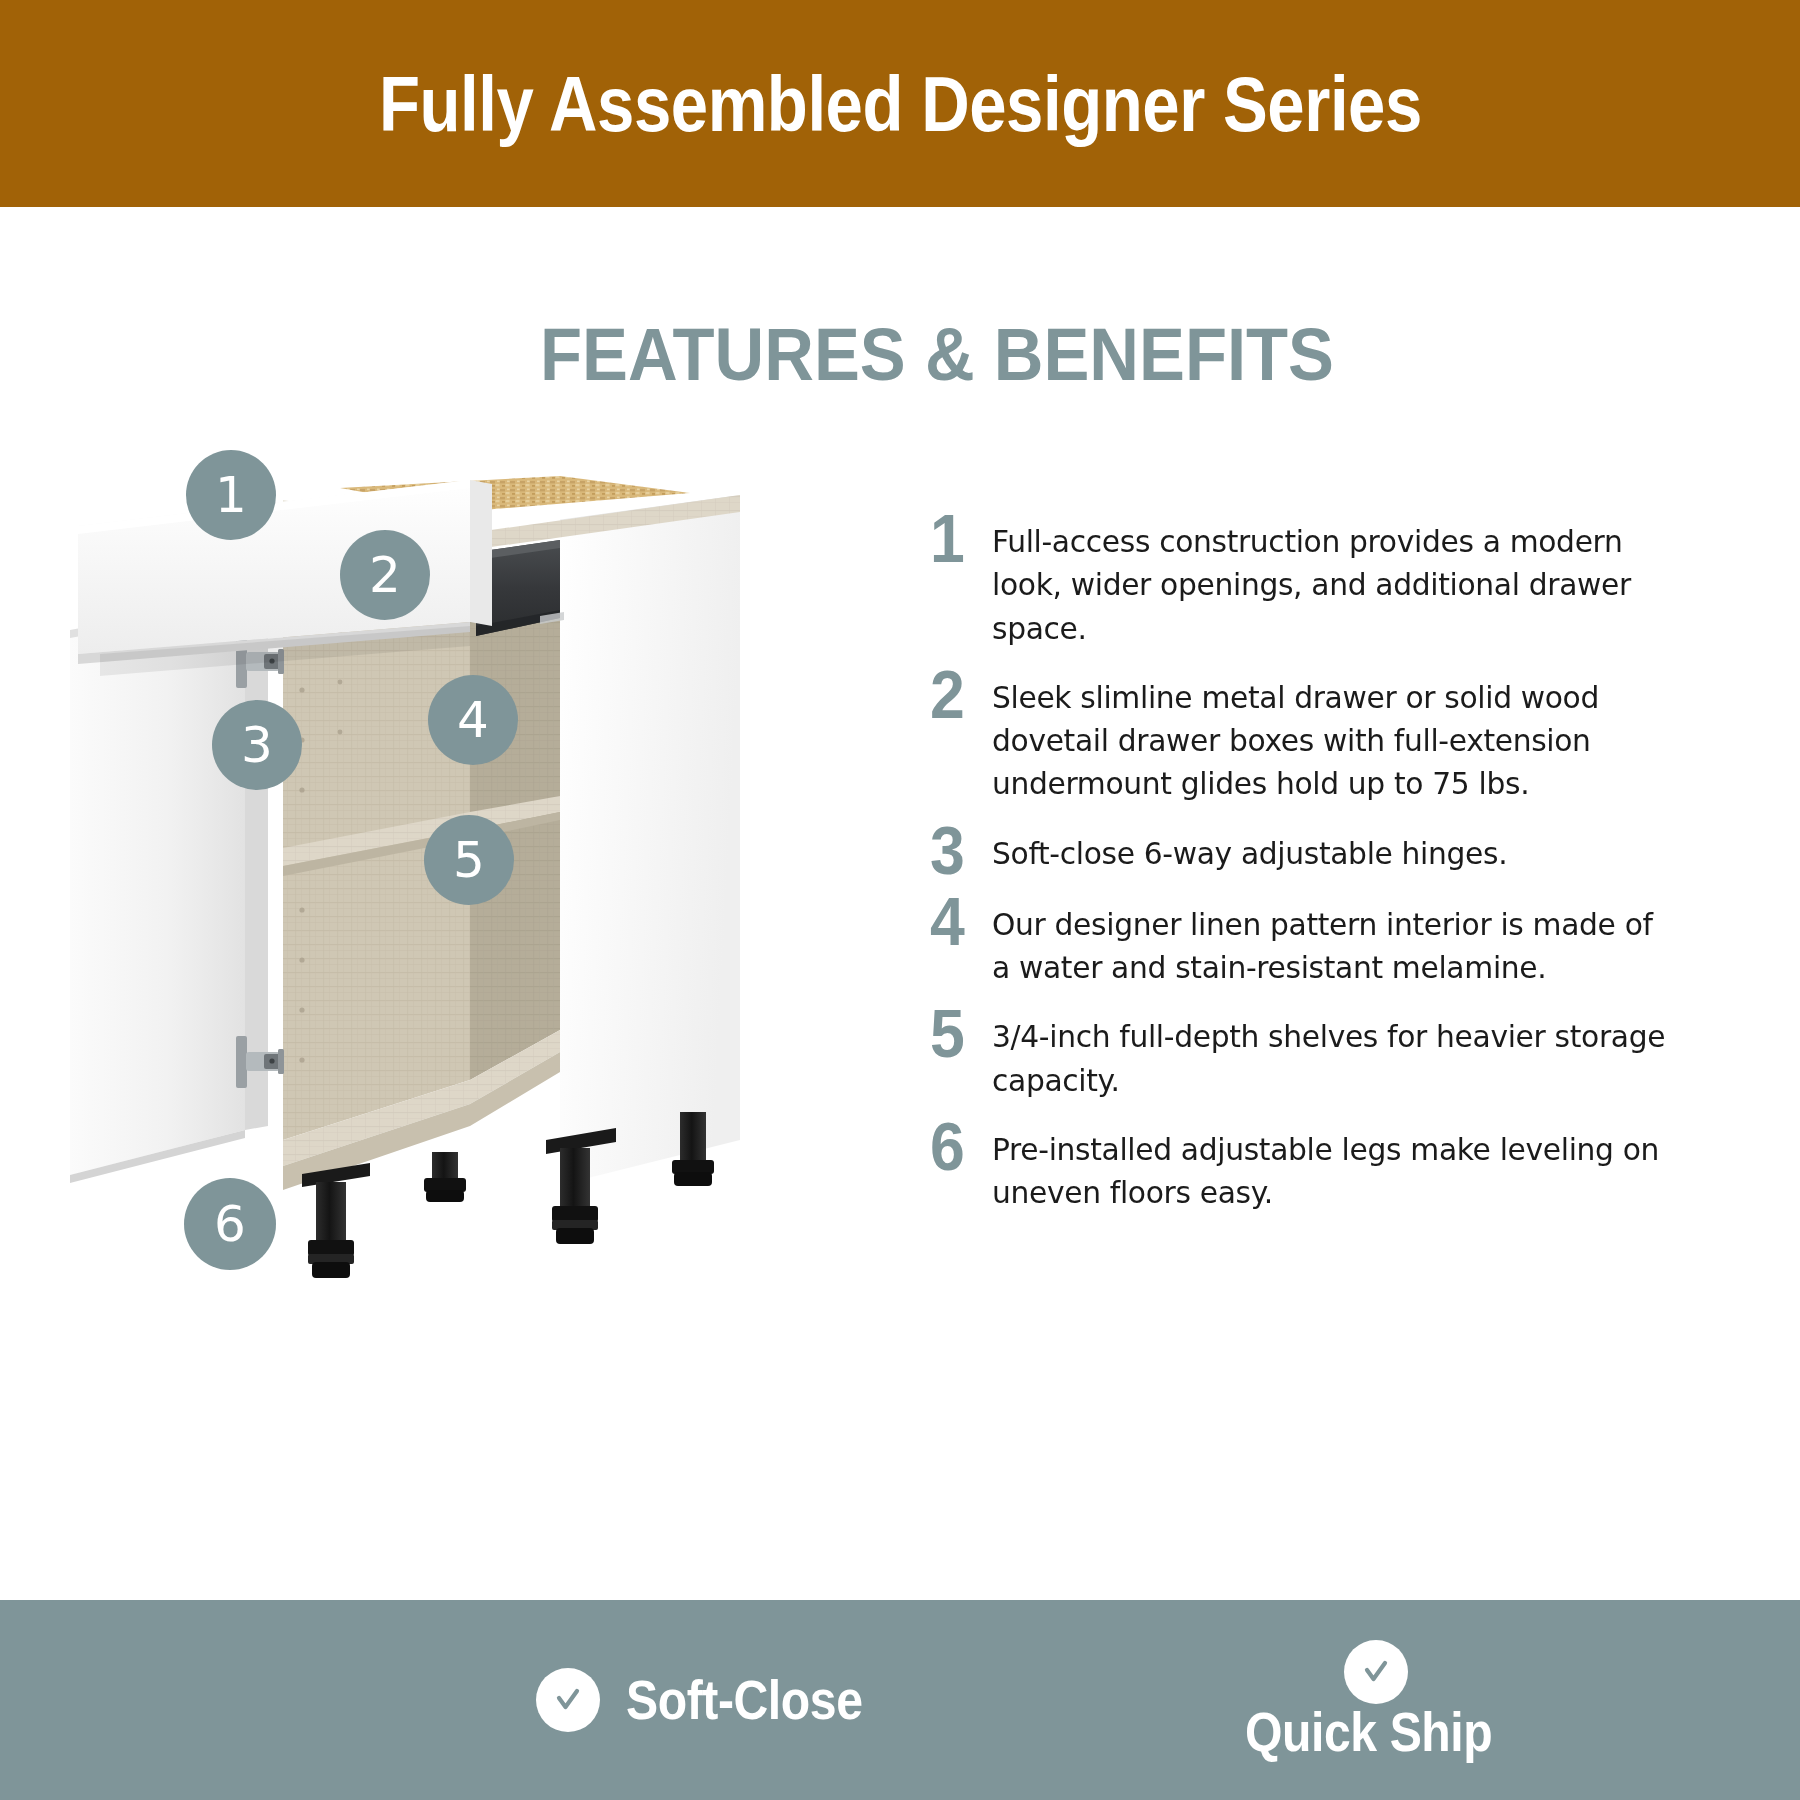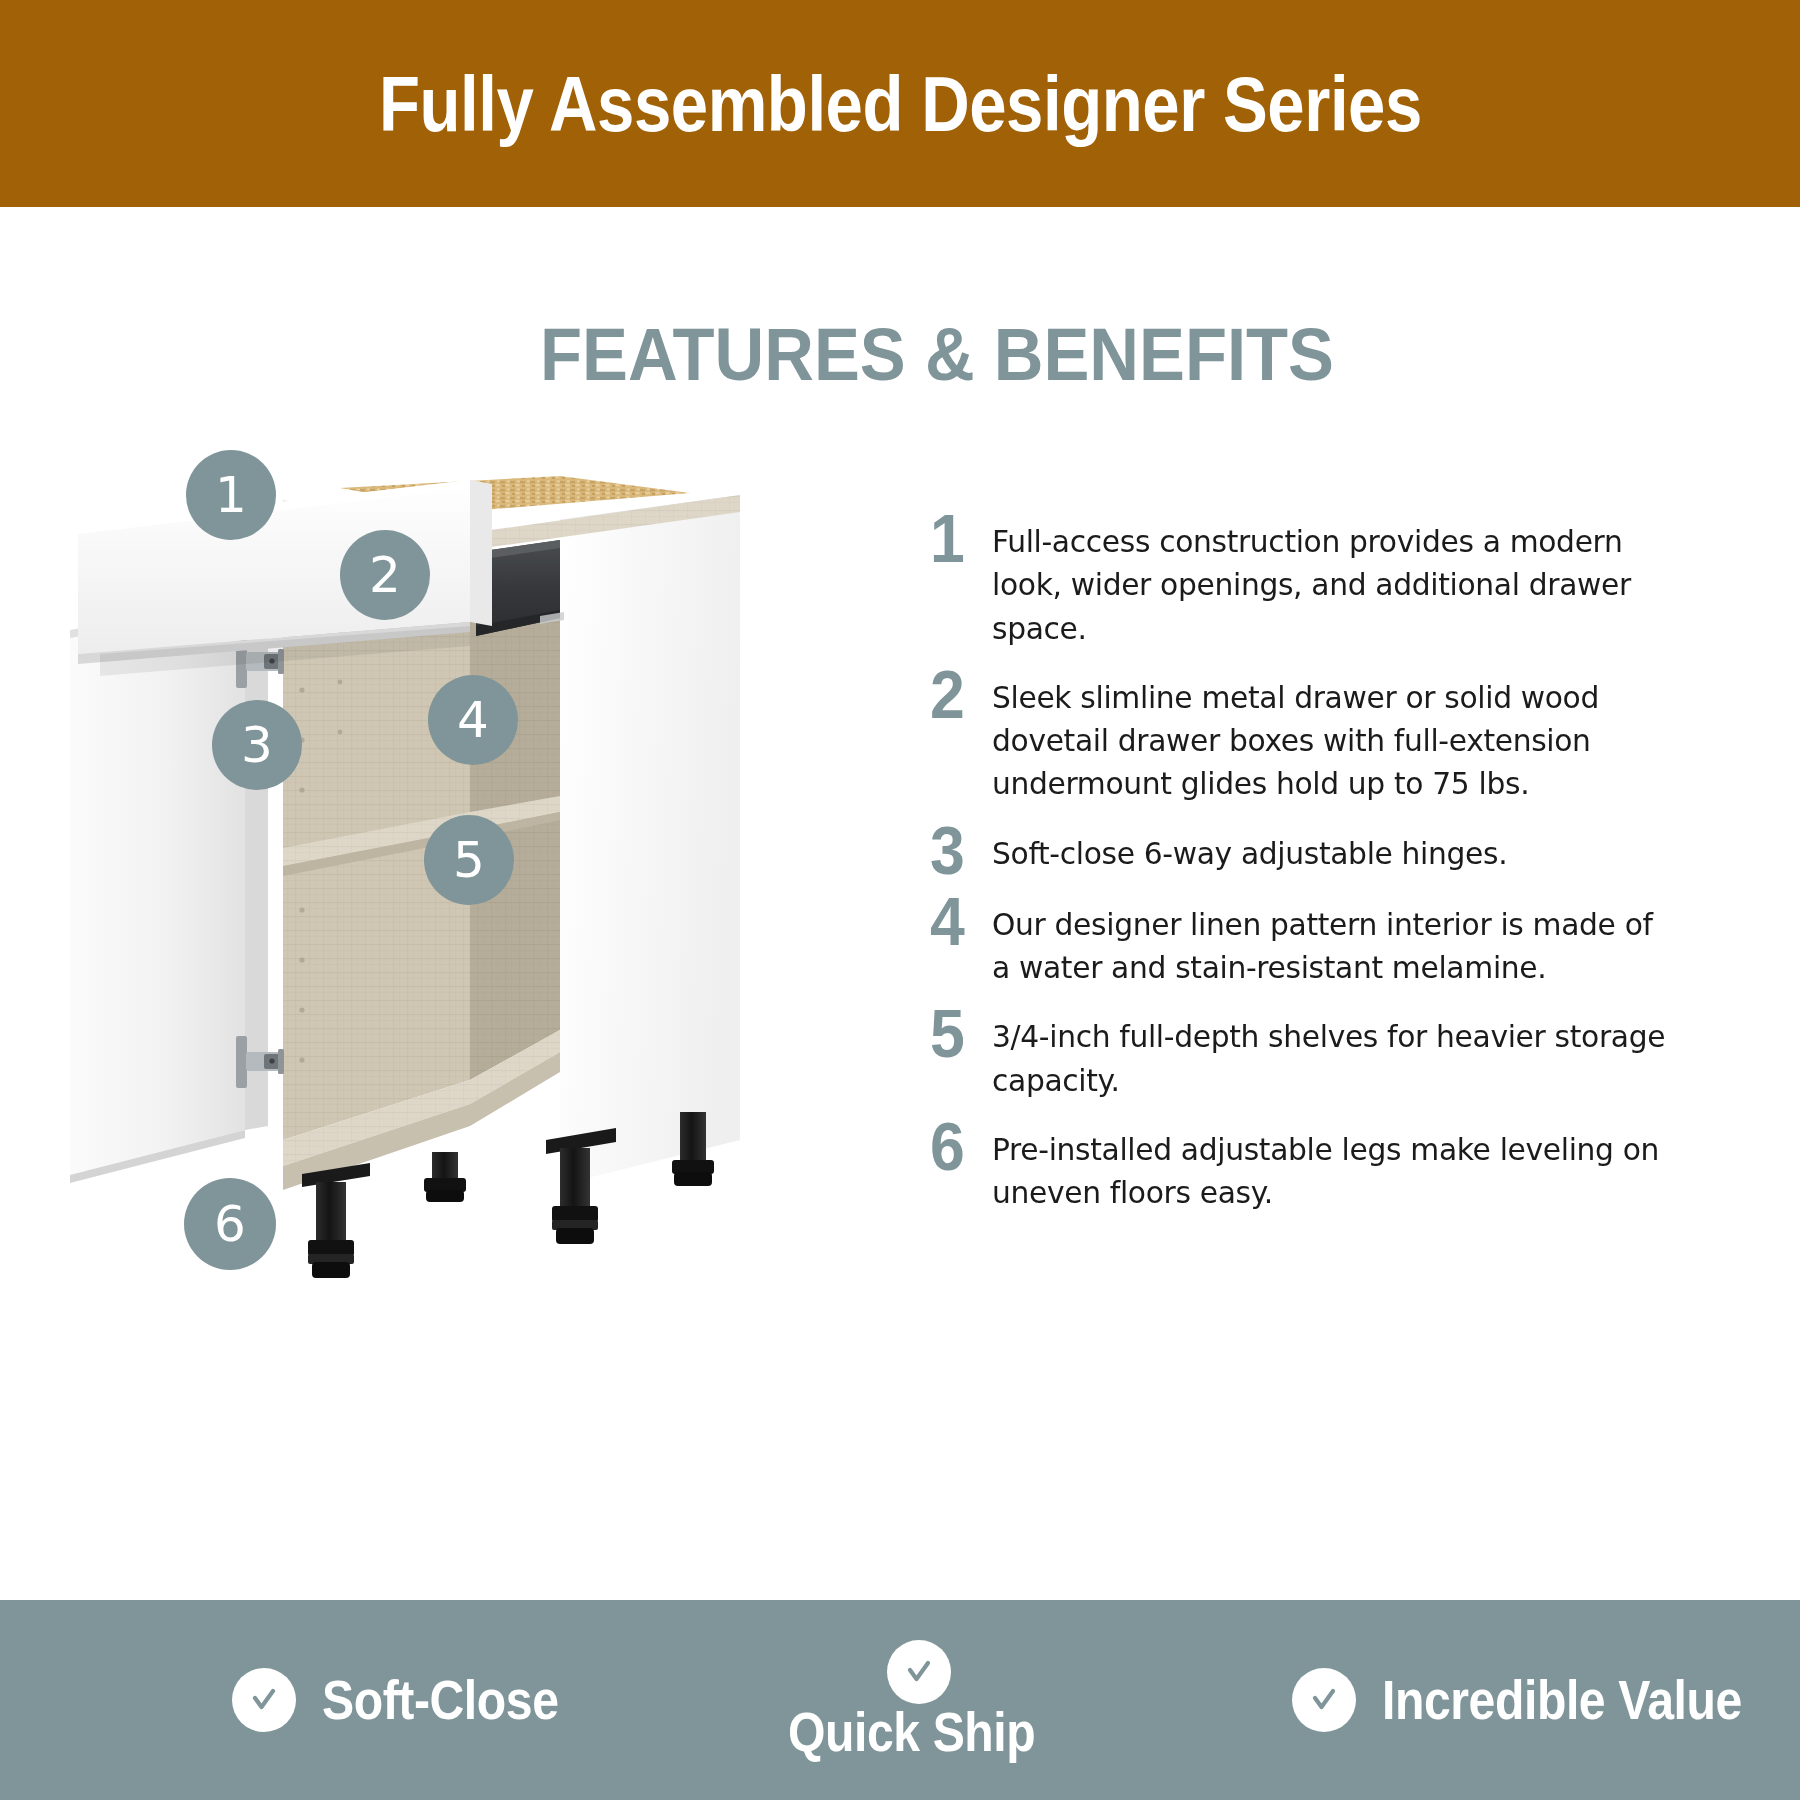--- a/index.html
+++ b/index.html
@@ -333,24 +333,16 @@
 
     <div class="footer-item">
       <span class="check-circle">
         <svg width="34" height="34" viewBox="0 0 34 34" aria-hidden="true">
           <path d="M8 15 L14.5 24 L26 8" fill="none" stroke="#7f9599" stroke-width="4.2" stroke-linecap="round" stroke-linejoin="round"></path>
         </svg>
       </span>
       <span class="footer-label">Quick Ship</span>
     </div>
 
-    <div class="footer-item">
-      <span class="check-circle">
-        <svg width="34" height="34" viewBox="0 0 34 34" aria-hidden="true">
-          <path d="M8 15 L14.5 24 L26 8" fill="none" stroke="#7f9599" stroke-width="4.2" stroke-linecap="round" stroke-linejoin="round"></path>
-        </svg>
-      </span>
-      <span class="footer-label">Incredible Value</span>
-    </div>
 
   </div>
 
 </div>
 
 </body></html>

